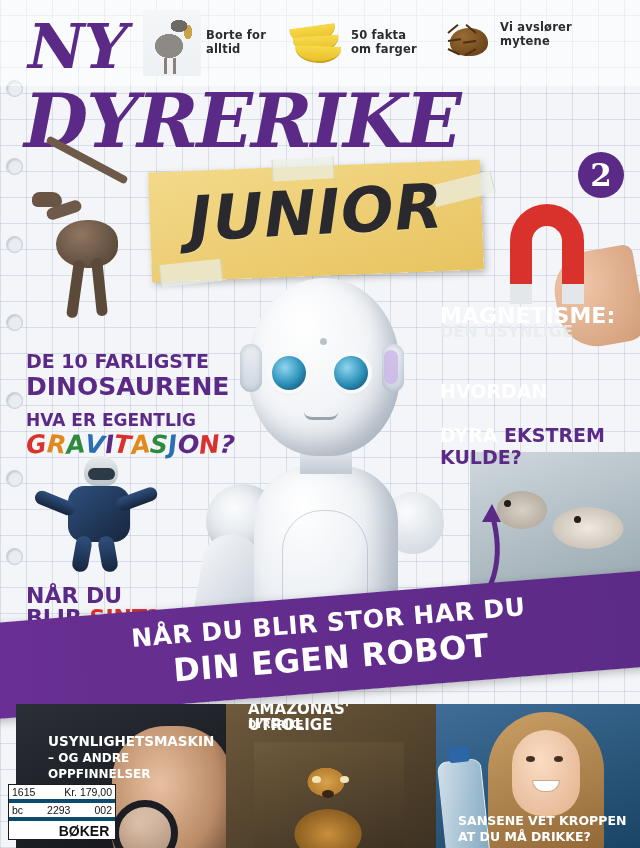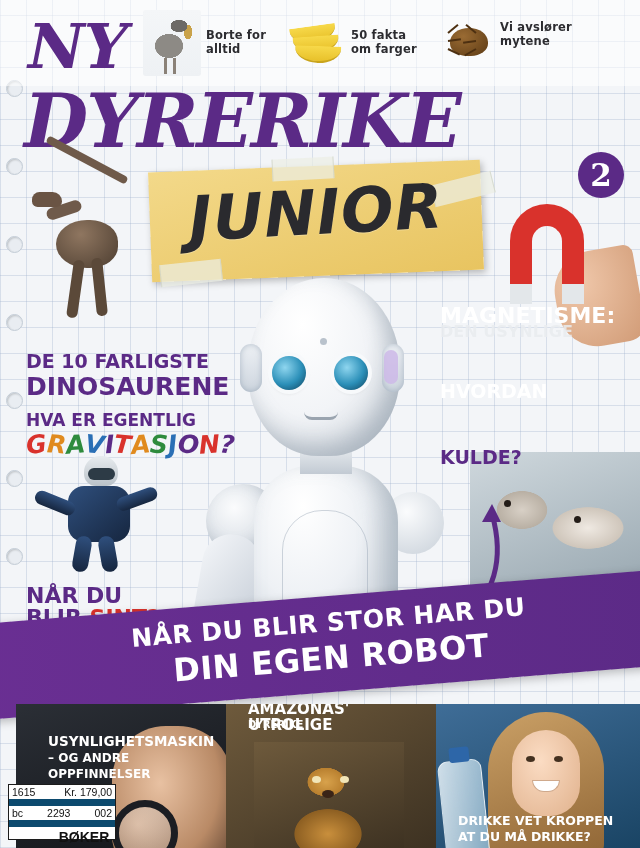--- a/index.html
+++ b/index.html
@@ -355,21 +355,21 @@
     background: #2d66a8; border-radius: 3px;
   }
   
   .barcode {
     position: absolute; left: 8px; top: 784px; width: 108px; height: 56px;
     background: #ffffff; border: 1px solid #1c1c1c;
     font-family: "Liberation Sans", sans-serif;
   }
   .barcode .row {
     display: flex; justify-content: space-between;
-    font-size: 10.5px; padding: 1px 3px; border-bottom: 7px solid #0c4a6e;
+    font-size: 10.5px; padding: 1px 3px; border-bottom: 4px solid #0c4a6e;
     color: #111;
   }
   .barcode .bk {
     font-size: 14px; font-weight: bold; text-align: center; padding-top: 2px; color: #111; margin-left: 44px;
   }
   .lbl-small {
     font-family: "DejaVu Sans", sans-serif; font-weight: bold;
   }
 </style>
 </head>
@@ -488,20 +488,23 @@
 
   <div class="hl purple" style="left:26px; top:584px; font-size:22px;">NÅR DU</div>
   <div class="hl" style="left:26px; top:606px; font-size:22px; color:#5b2a86;">
     <span>BLIR </span><span style="color:#d9322c;">SINT?</span>
   </div>
 
   <div class="hl white" style="left:440px; top:304px; font-size:22px;">MAGNETISME:</div>
   <div class="hl grey" style="left:440px; top:324px; font-size:16px; opacity:.85;">DEN USYNLIGE</div>
 
   <div class="hl white" style="left:440px; top:382px; font-size:19px;">HVORDAN</div>
+  <div class="hl" style="left:440px; top:426px; font-size:19px; color:#ffffff;">
+    <span>DYRA </span><span style="color:#5b2a86;">EKSTREM</span>
+  </div>
   <div class="hl purple" style="left:440px; top:448px; font-size:19px;">KULDE?</div>
 
   <svg class="arrow" viewBox="0 0 60 120">
     <path d="M10 112 C 48 104, 56 56, 44 14" stroke="#5b2a86" stroke-width="5" fill="none"></path>
     <polygon points="44,4 53,22 34,22" fill="#5b2a86"></polygon>
   </svg>
 
   <div class="banner">
     <div class="banner-txt">
       <div class="banner-l1">NÅR DU BLIR STOR HAR DU</div>
@@ -533,21 +536,21 @@
       <div class="girl">
         <div class="hair"></div>
         <div class="fc"></div>
         <div class="eye" style="left:46px;"></div>
         <div class="eye" style="left:74px;"></div>
         <div class="smile"></div>
       </div>
       <div class="bottle">
           <div class="cap"></div>
         </div>
-      <div class="hl white lbl-small" style="position:absolute; left:22px; top:110px; font-size:12.5px;">DRIKKE VET KROPPEN</div>
+      <div class="hl white lbl-small" style="position:absolute; left:22px; top:110px; font-size:12.5px;">SANSENE VET KROPPEN</div>
       <div class="hl white lbl-small" style="position:absolute; left:22px; top:126px; font-size:12.5px;">AT DU MÅ DRIKKE?</div>
     </div>
   </div>
 
   <div class="barcode">
     <div class="row">
       <span>1615</span>
       <span>Kr. 179,00</span>
     </div>
     <div class="row">

